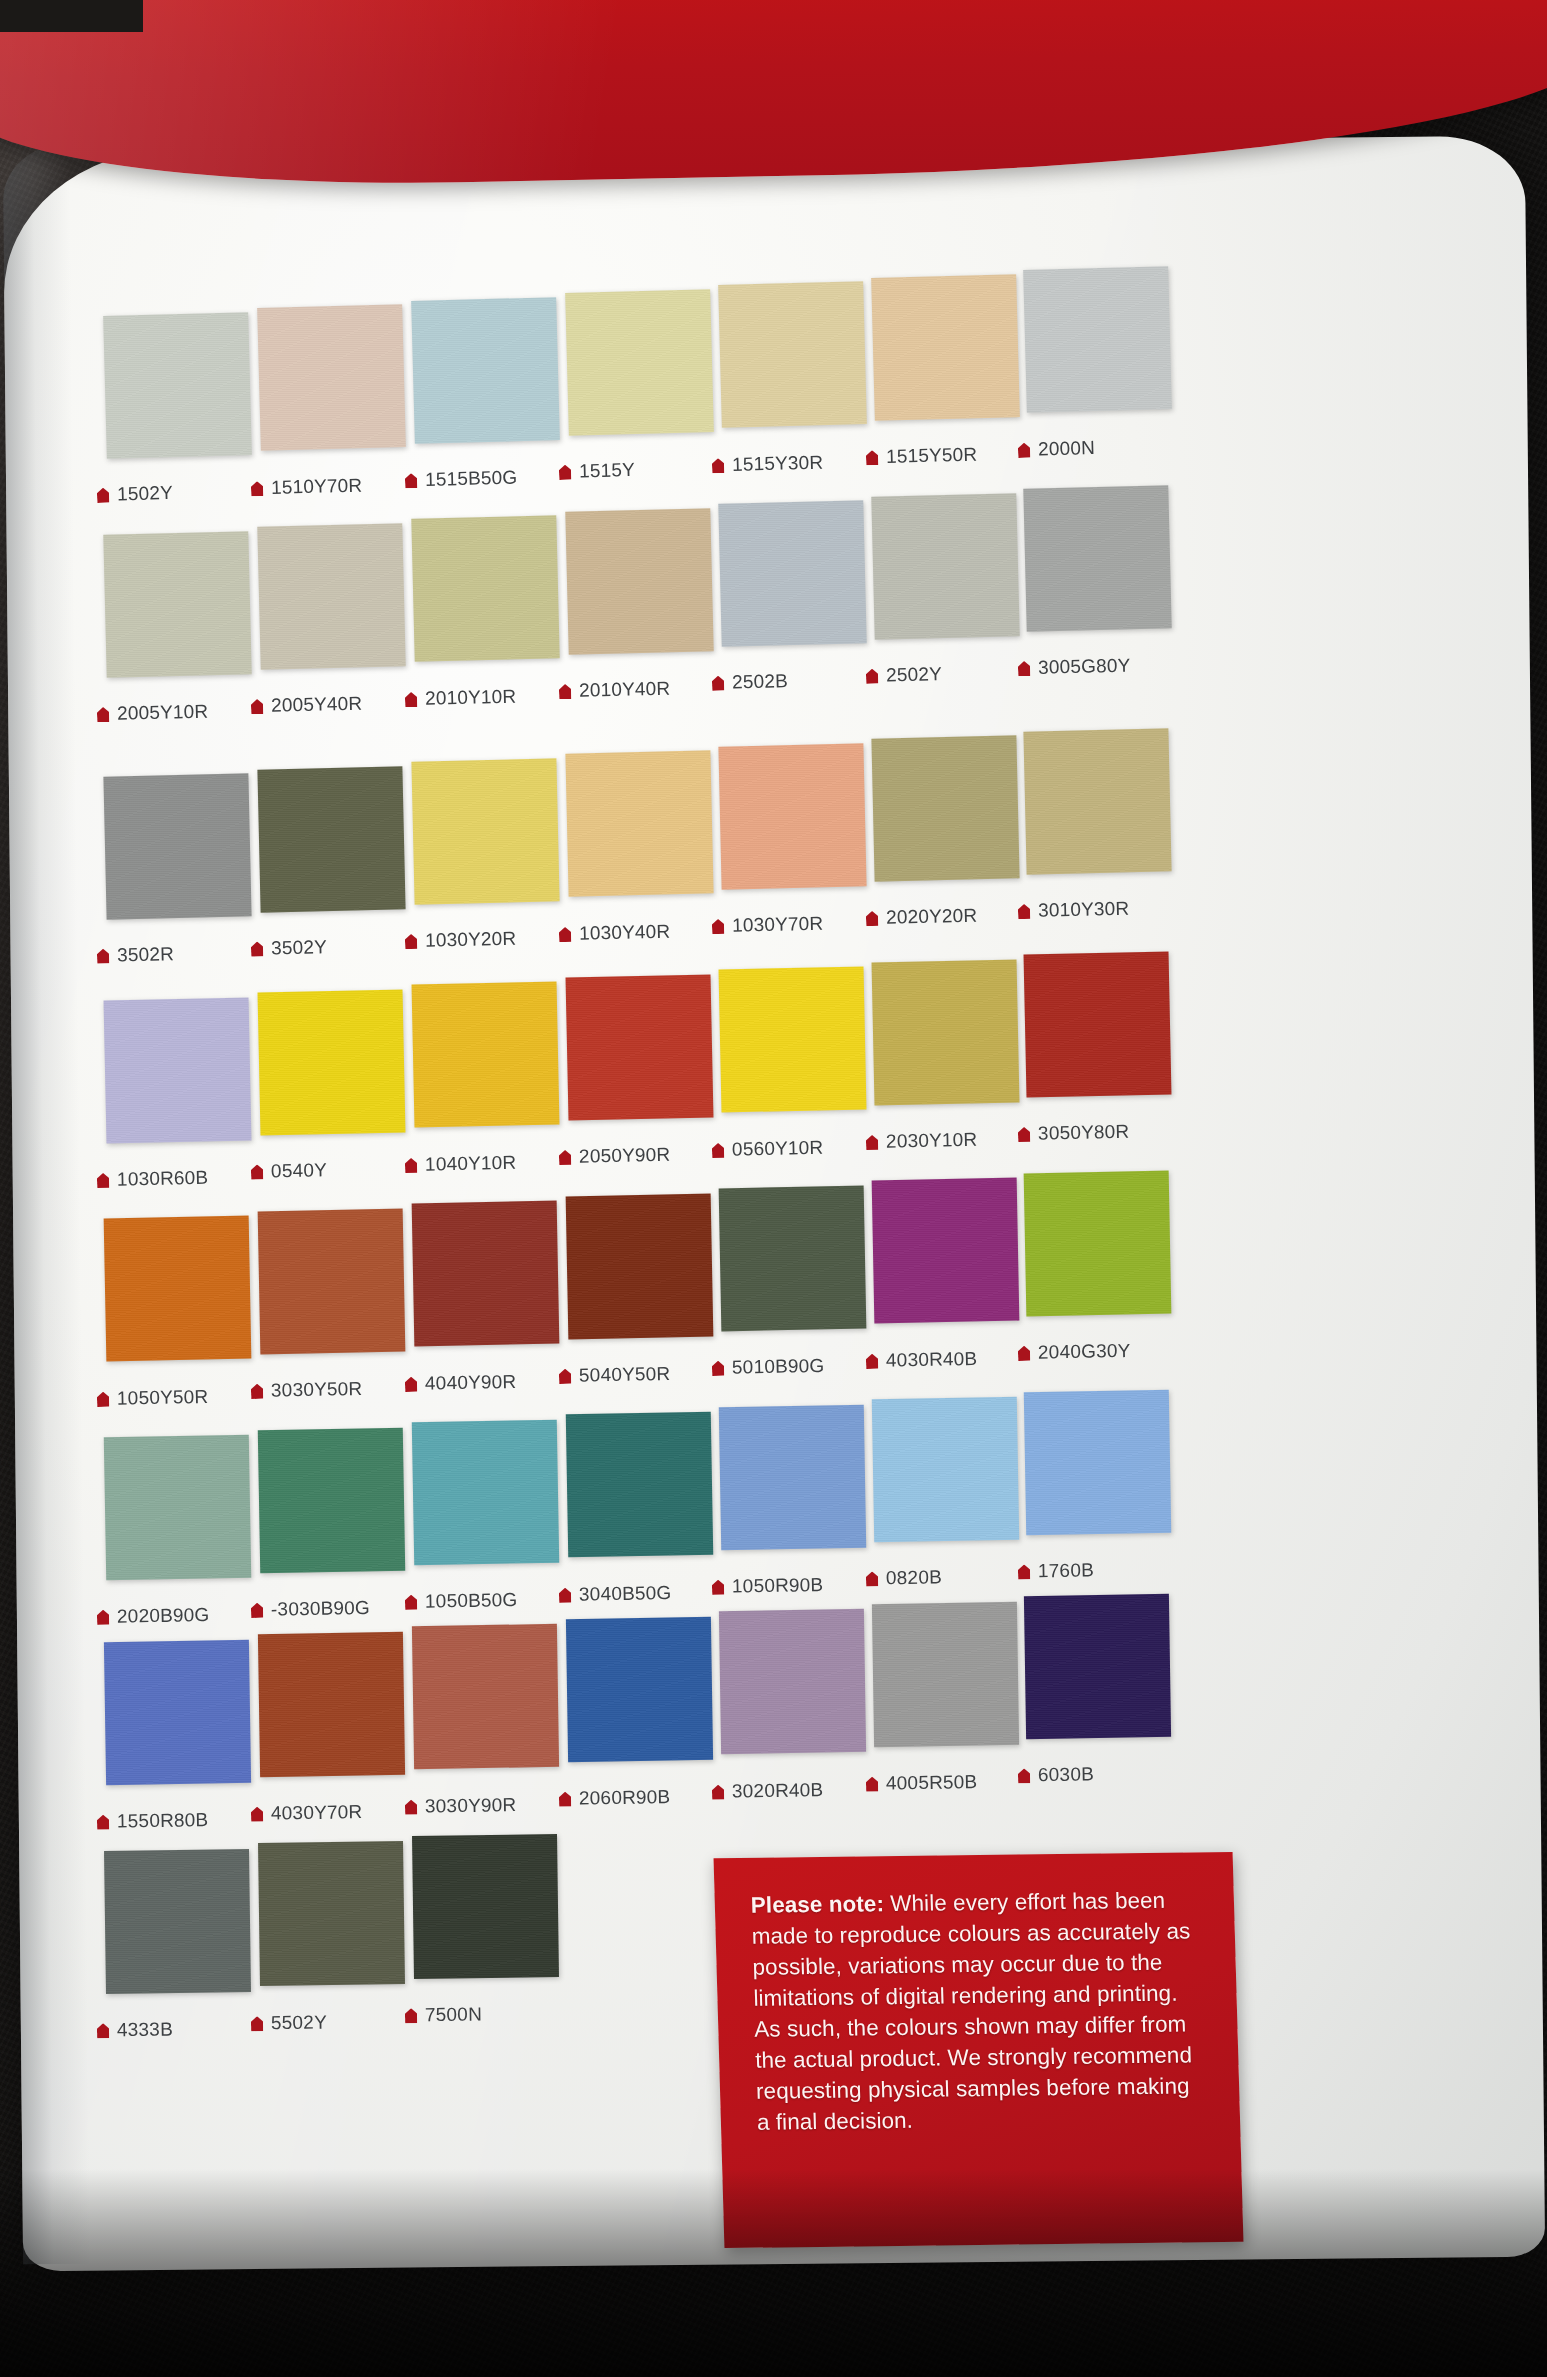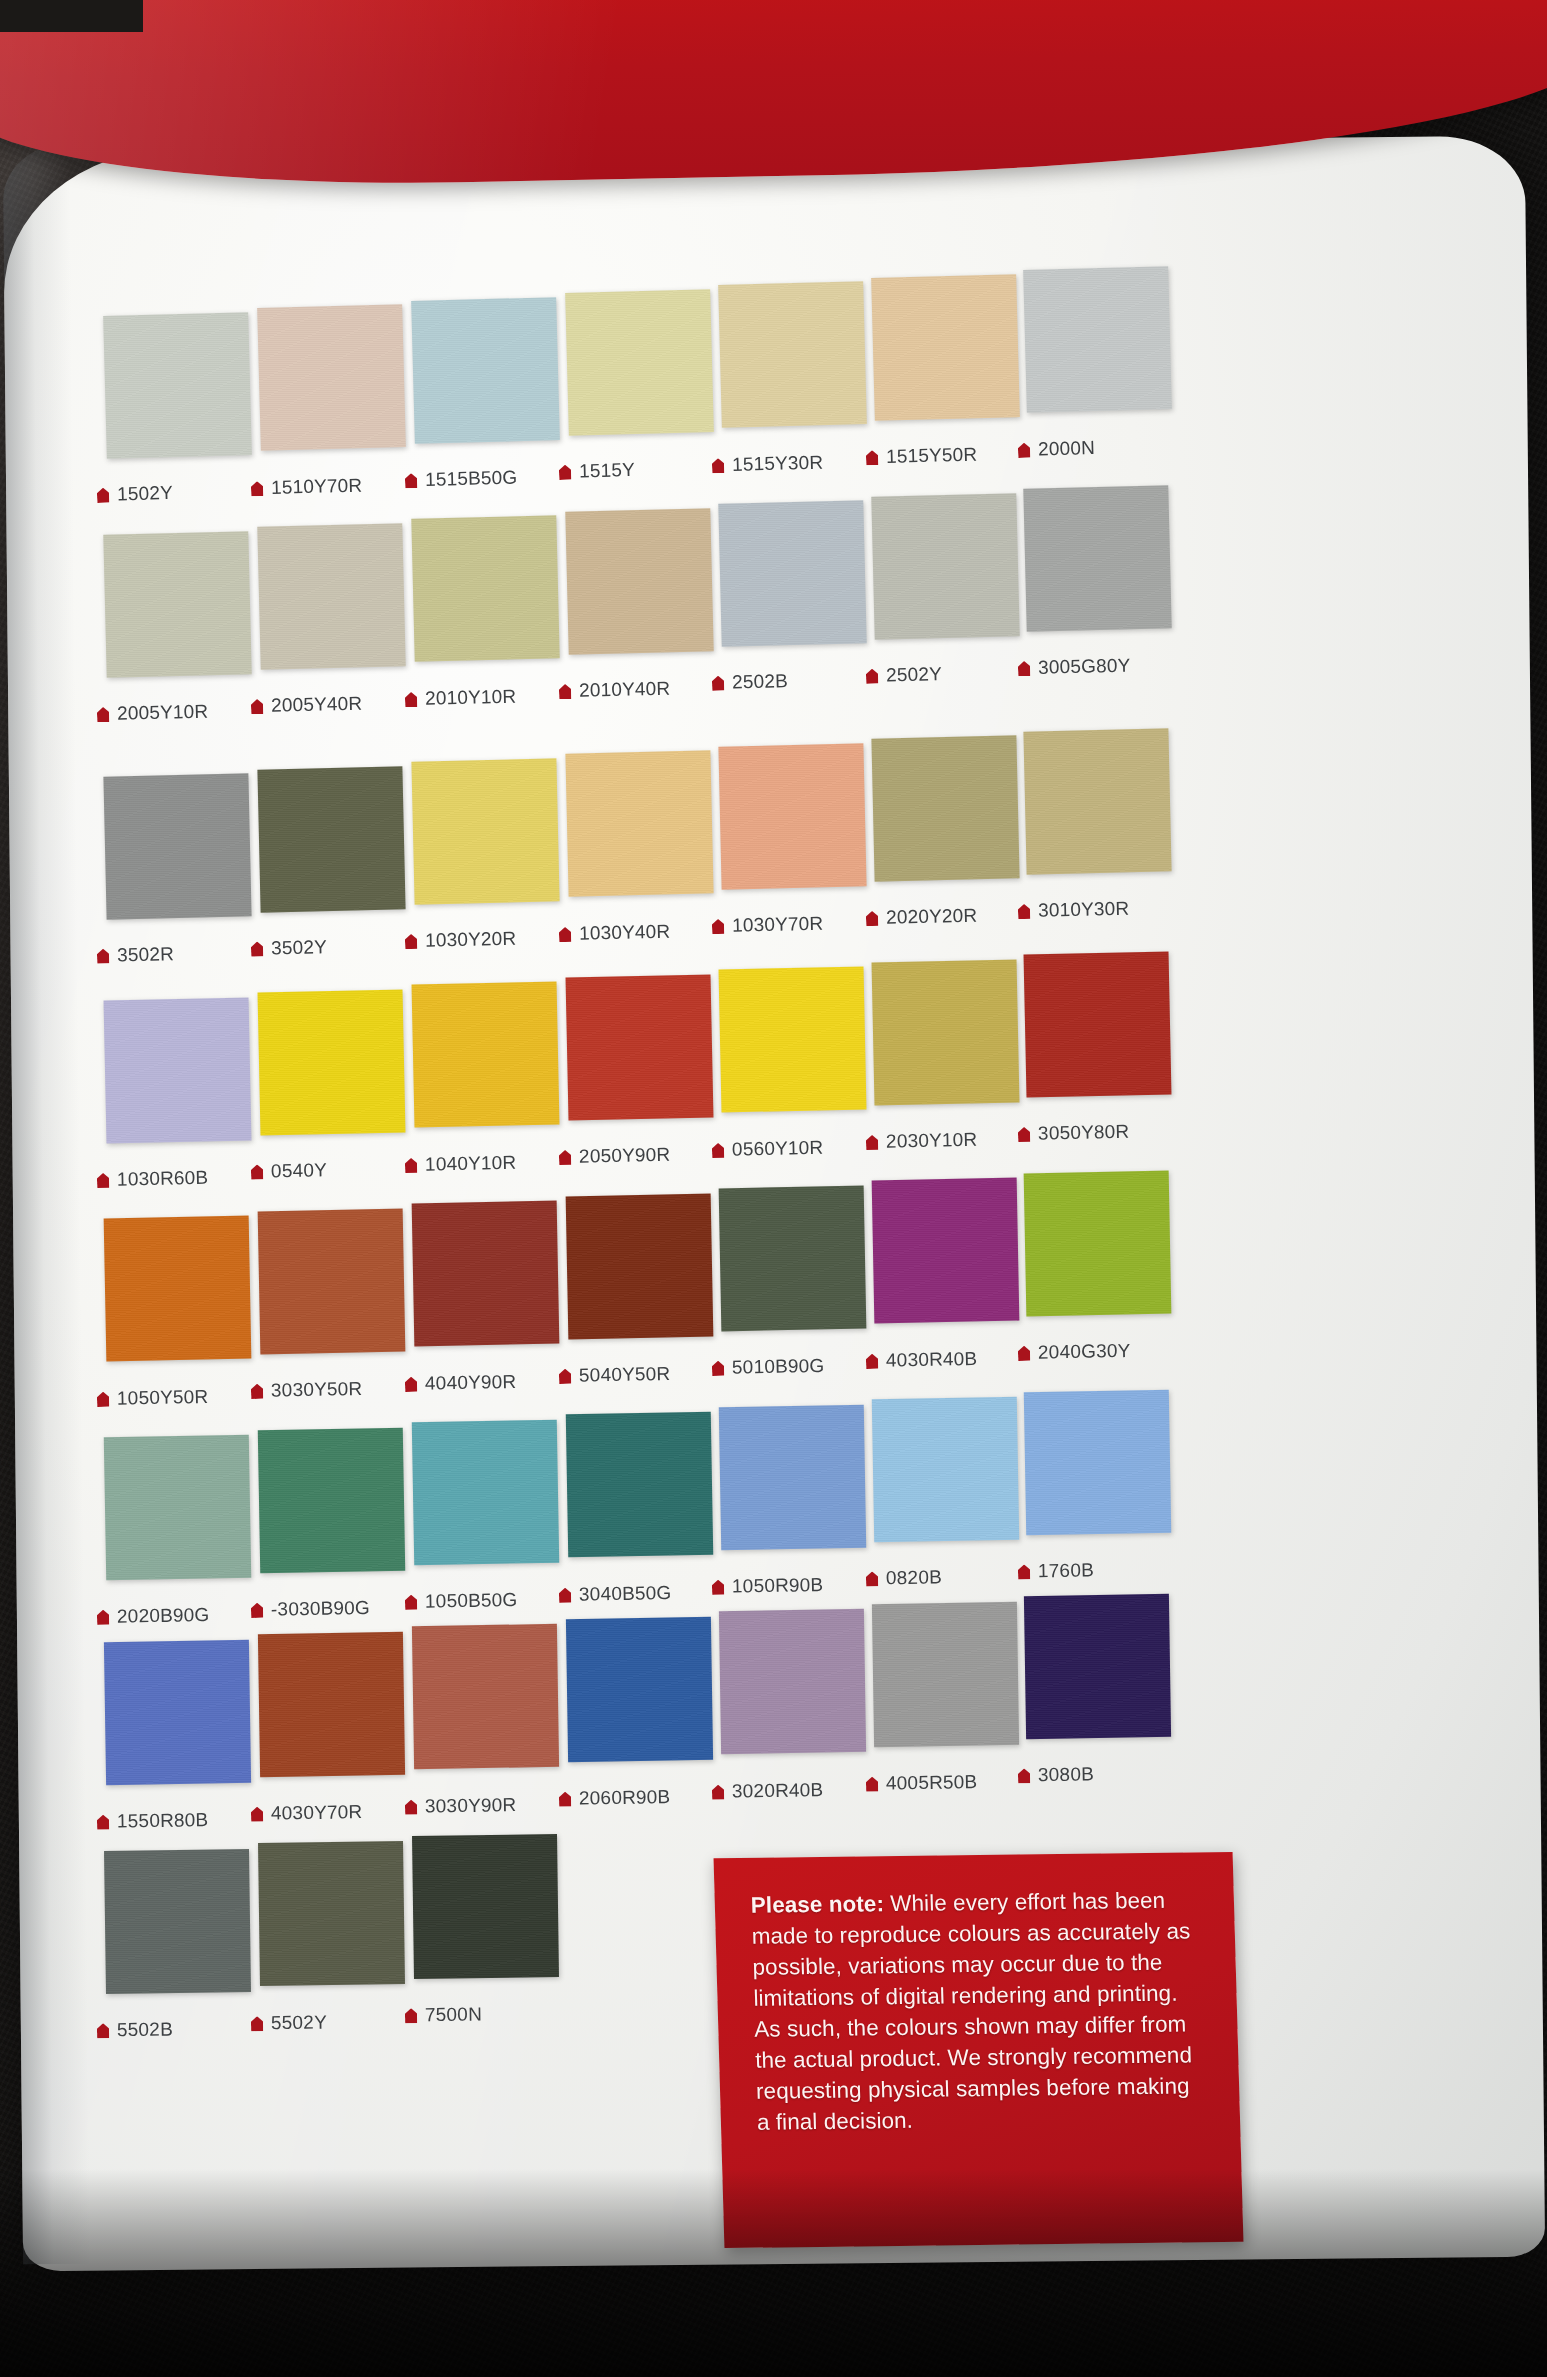--- a/index.html
+++ b/index.html
@@ -254,25 +254,25 @@
         <div class="label" style="left: 251px; top: 1802px; transform: rotate(-0.9deg);"><span class="marker" style="background: rgb(169, 19, 28);"></span><span>4030Y70R</span></div>
         <div class="swatch" title="3030Y90R" style="left: 413px; top: 1625px; background: rgb(173, 91, 72); transform: rotate(-0.9deg);"></div>
         <div class="label" style="left: 405px; top: 1795px; transform: rotate(-0.9deg);"><span class="marker" style="background: rgb(169, 19, 28);"></span><span>3030Y90R</span></div>
         <div class="swatch" title="2060R90B" style="left: 567px; top: 1618px; background: rgb(45, 91, 160); transform: rotate(-0.9deg);"></div>
         <div class="label" style="left: 559px; top: 1787px; transform: rotate(-0.9deg);"><span class="marker" style="background: rgb(169, 19, 28);"></span><span>2060R90B</span></div>
         <div class="swatch" title="3020R40B" style="left: 720px; top: 1610px; background: rgb(160, 137, 168); transform: rotate(-0.9deg);"></div>
         <div class="label" style="left: 712px; top: 1780px; transform: rotate(-0.9deg);"><span class="marker" style="background: rgb(169, 19, 28);"></span><span>3020R40B</span></div>
         <div class="swatch" title="4005R50B" style="left: 873px; top: 1603px; background: rgb(154, 154, 153); transform: rotate(-0.9deg);"></div>
         <div class="label" style="left: 866px; top: 1772px; transform: rotate(-0.9deg);"><span class="marker" style="background: rgb(169, 19, 28);"></span><span>4005R50B</span></div>
         <div class="swatch" title="6030B" style="left: 1025px; top: 1595px; background: rgb(43, 28, 85); transform: rotate(-0.9deg);"></div>
-        <div class="label" style="left: 1018px; top: 1764px; transform: rotate(-0.9deg);"><span class="marker" style="background: rgb(169, 19, 28);"></span><span>3080B</span></div>
+        <div class="label" style="left: 1018px; top: 1764px; transform: rotate(-0.9deg);"><span class="marker" style="background: rgb(169, 19, 28);"></span><span>6030B</span></div>
       </div>
       <div class="row" style="top: 0px;">
         <div class="swatch" title="5502B" style="left: 105px; top: 1850px; background: rgb(94, 102, 99); transform: rotate(-0.8deg);"></div>
-        <div class="label" style="left: 97px; top: 2019px; transform: rotate(-0.8deg);"><span class="marker" style="background: rgb(169, 19, 28);"></span><span>5502B</span></div>
+        <div class="label" style="left: 97px; top: 2019px; transform: rotate(-0.8deg);"><span class="marker" style="background: rgb(169, 19, 28);"></span><span>4333B</span></div>
         <div class="swatch" title="5502Y" style="left: 259px; top: 1842px; background: rgb(88, 91, 72); transform: rotate(-0.8deg);"></div>
         <div class="label" style="left: 251px; top: 2012px; transform: rotate(-0.8deg);"><span class="marker" style="background: rgb(169, 19, 28);"></span><span>5502Y</span></div>
         <div class="swatch" title="7500N" style="left: 413px; top: 1835px; background: rgb(51, 58, 48); transform: rotate(-0.8deg);"></div>
         <div class="label" style="left: 405px; top: 2004px; transform: rotate(-0.8deg);"><span class="marker" style="background: rgb(169, 19, 28);"></span><span>7500N</span></div>
       </div>
     </div>
 
   <div id="notebox">
     <p><b>Please note:</b><span> While every effort has been made to reproduce colours as accurately as possible, variations may occur due to the limitations of digital rendering and printing. As such, the colours shown may differ from the actual product. We strongly recommend requesting physical samples before making a final decision.</span></p>
   </div>

